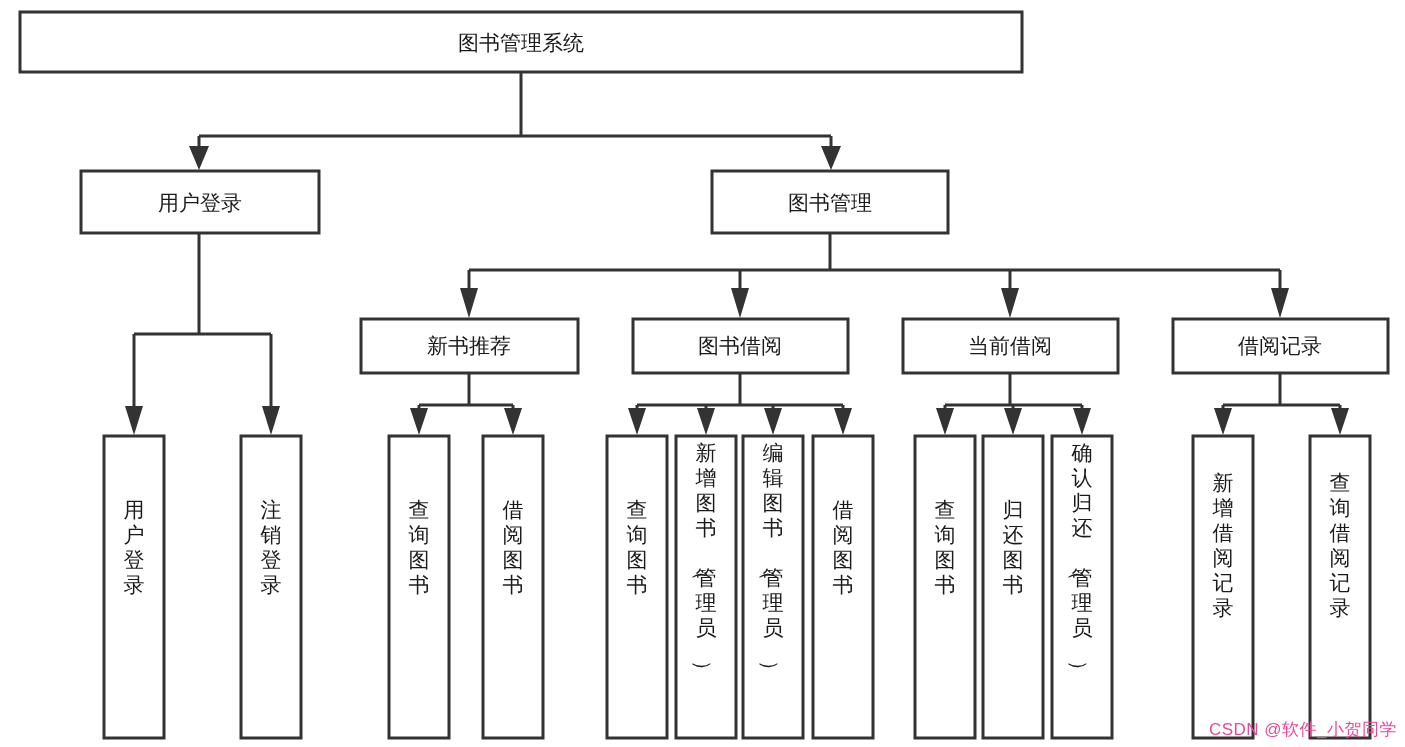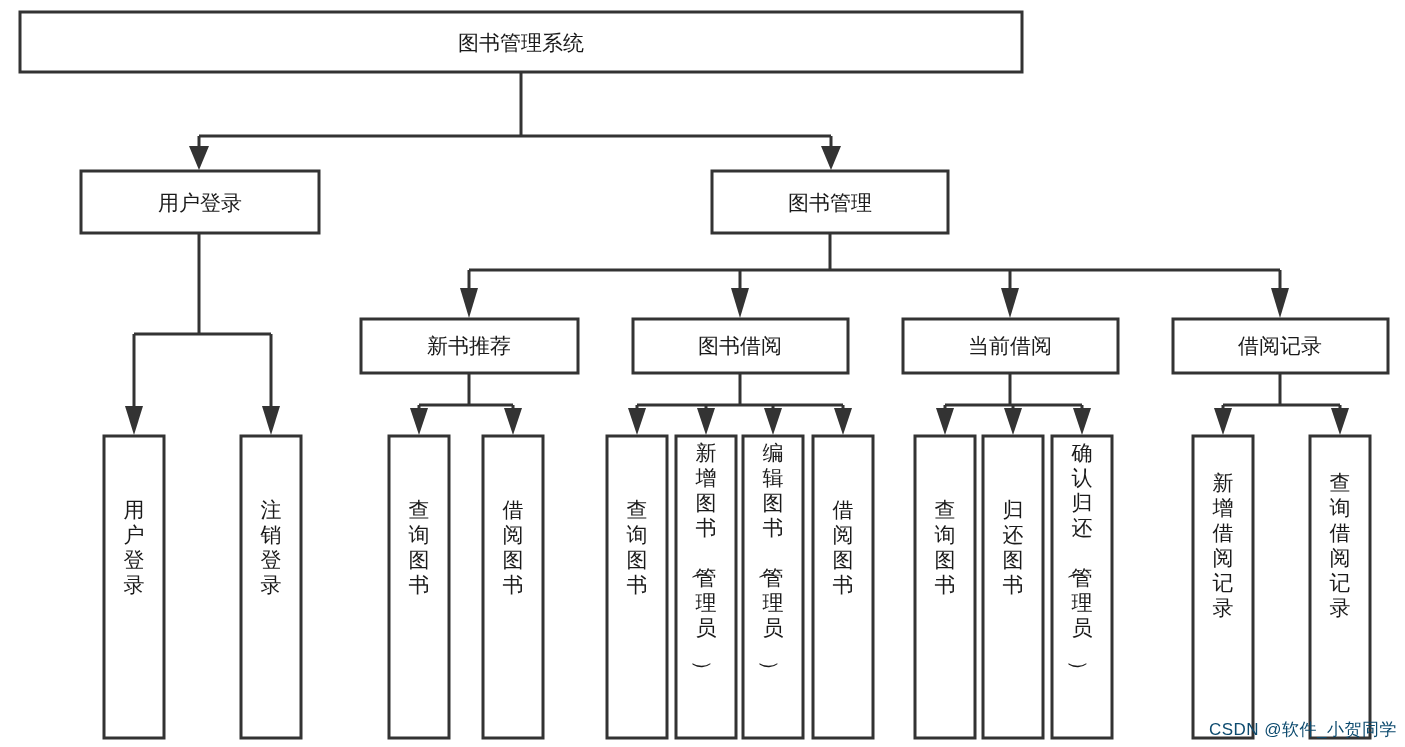--- a/index.html
+++ b/index.html
@@ -54,21 +54,21 @@
     font-family: "Liberation Sans", "DejaVu Sans", sans-serif;
     font-size: 21px;
     text-anchor: middle;
   }
   .watermark-text {
     position: absolute;
     right: 8px;
     bottom: 6px;
     font-family: "Liberation Sans", "DejaVu Sans", sans-serif;
     font-size: 17px;
-    color: #0c4a6e;
+    color: #ec4899;
     white-space: nowrap;
     letter-spacing: 0.5px;
     user-select: none;
   }
 </style>
 </head>
 <body>
 
 <div id="diagram-root">
 

